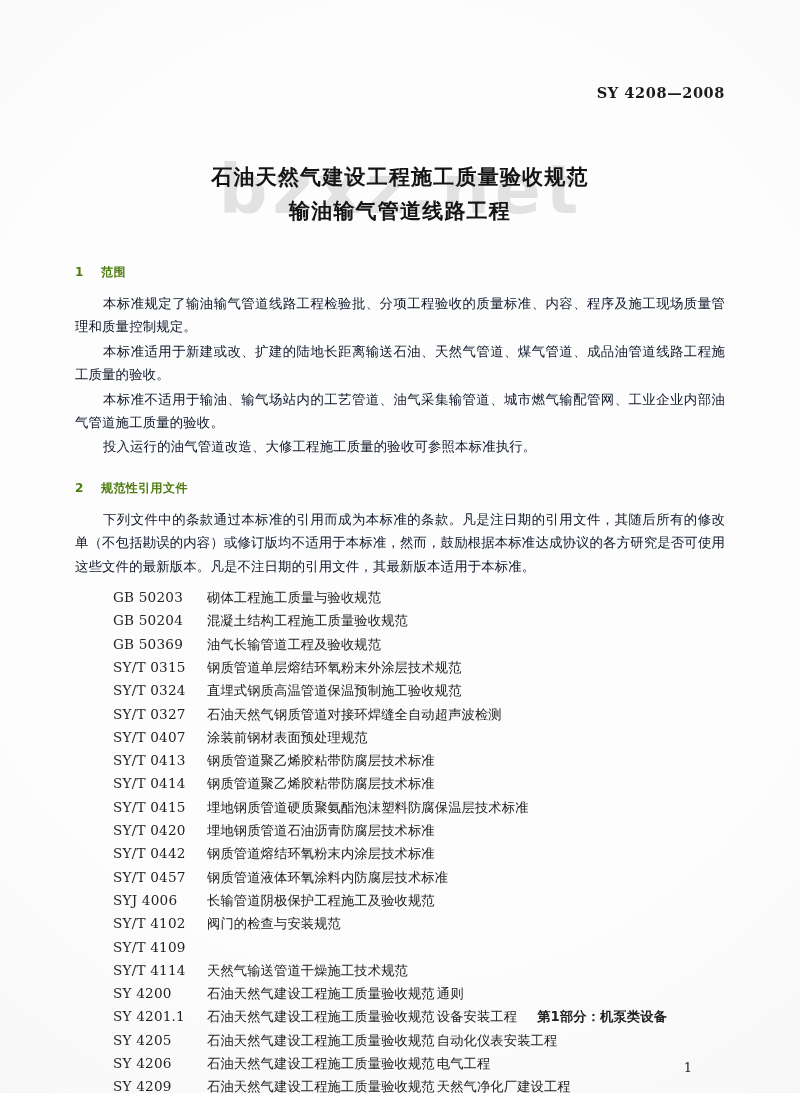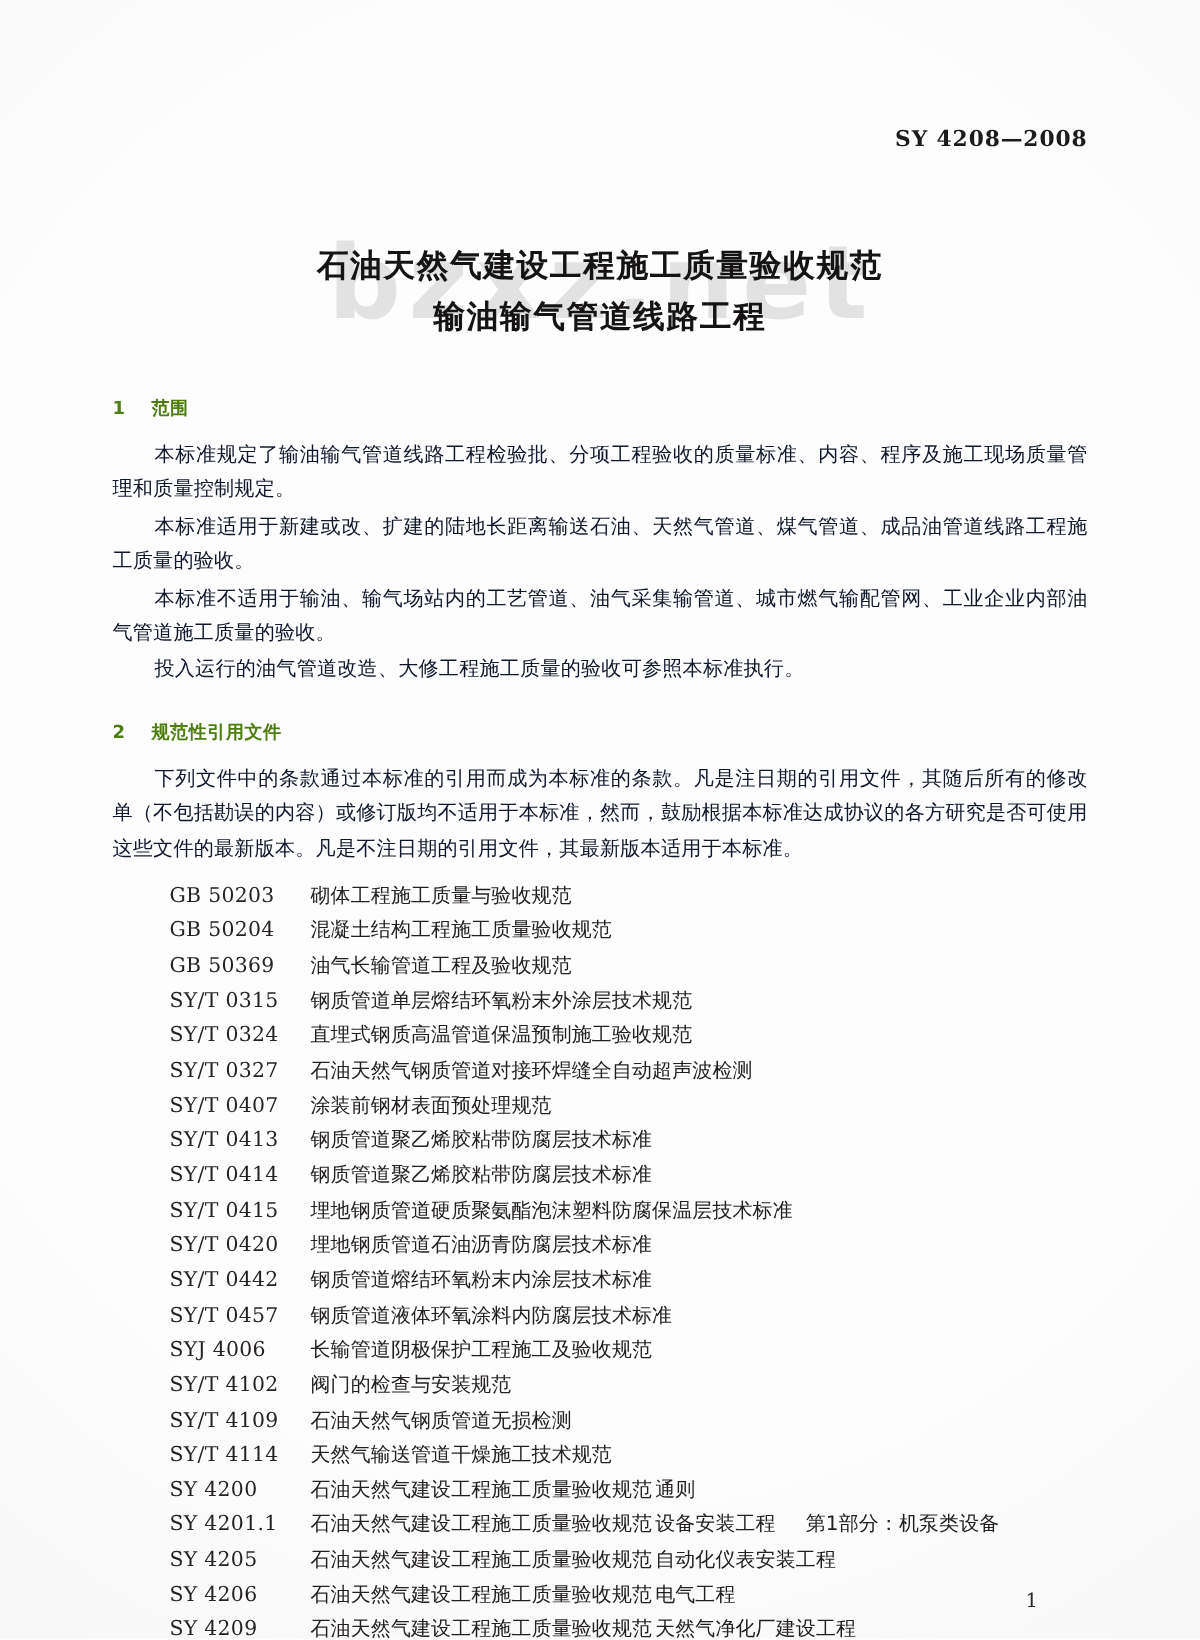--- a/index.html
+++ b/index.html
@@ -152,20 +152,21 @@
     font-size: 13.3px;
     letter-spacing: 0.1px;
     color: #242021;
     margin-left: 8px;
   }
   .refpart {
     margin-left: 2px;
   }
   .refsub {
     margin-left: 20px;
+    font-weight: bold;
   }
 
   
   .folio {
     position: absolute;
     right: 108px;
     bottom: 18px;
     font-family: "DejaVu Serif", "Liberation Serif", serif;
     font-size: 13px;
     color: #2b2728;
@@ -263,21 +264,20 @@
             <div class="refrow">
               <span class="refcode">SYJ 4006</span>
               <span class="reftitle">长输管道阴极保护工程施工及验收规范</span>
             </div>
             <div class="refrow">
               <span class="refcode">SY/T 4102</span>
               <span class="reftitle">阀门的检查与安装规范</span>
             </div>
             <div class="refrow">
               <span class="refcode">SY/T 4109</span>
-              <span class="reftitle">石油天然气钢质管道无损检测</span>
             </div>
             <div class="refrow">
               <span class="refcode">SY/T 4114</span>
               <span class="reftitle">天然气输送管道干燥施工技术规范</span>
             </div>
             <div class="refrow">
               <span class="refcode">SY 4200</span>
               <span class="reftitle">石油天然气建设工程施工质量验收规范</span>
               <span class="reftitle refpart">通则</span>
             </div>

